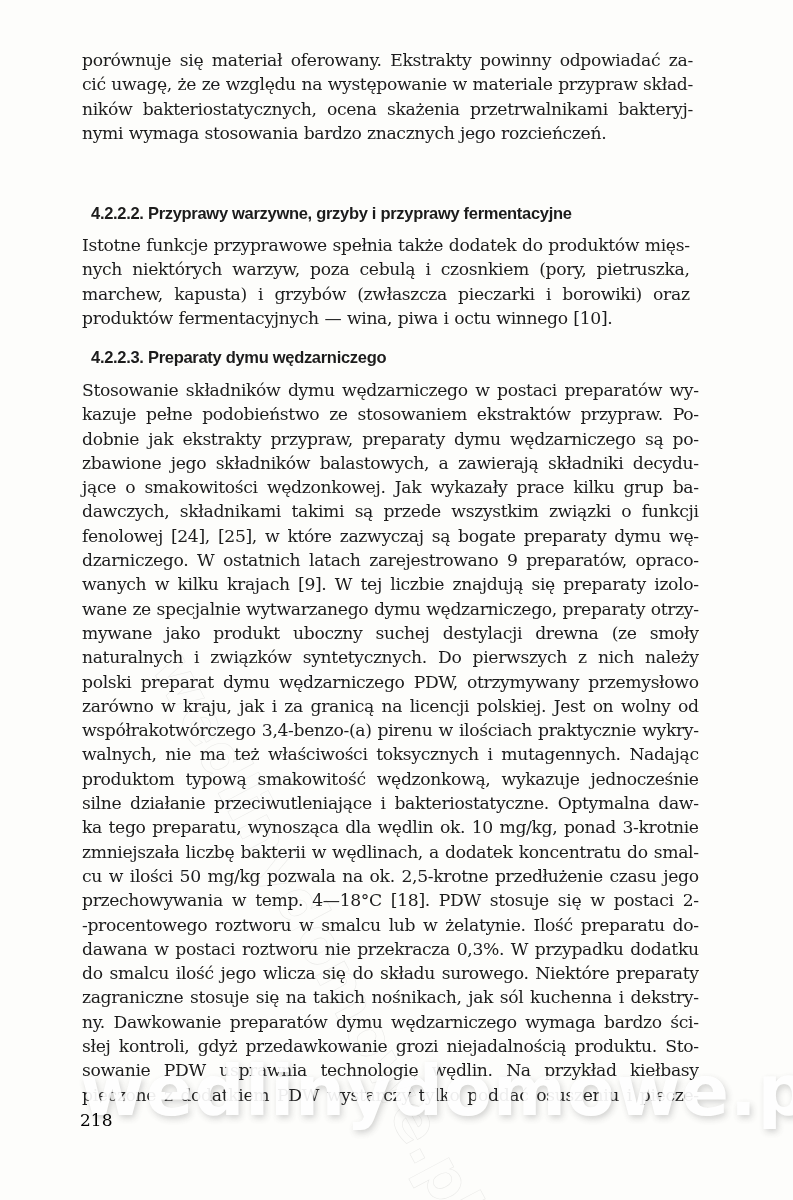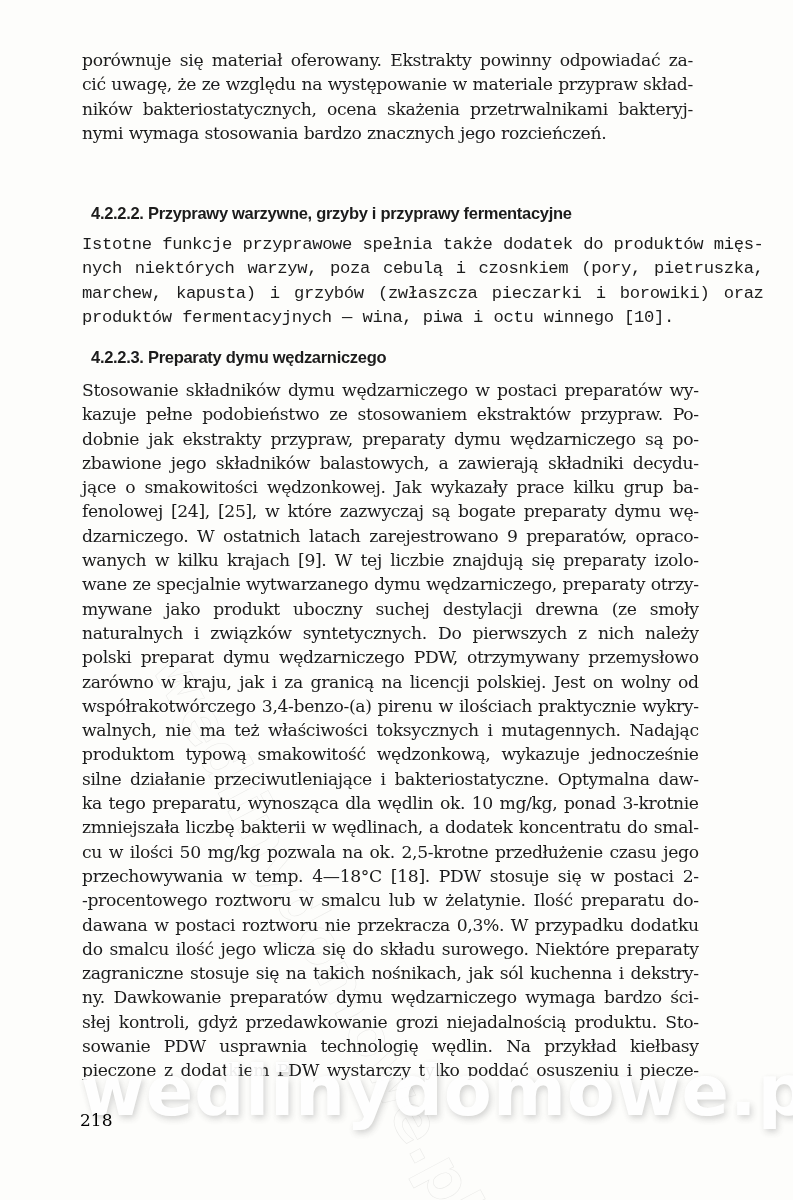--- a/index.html
+++ b/index.html
@@ -41,21 +41,21 @@
     .heading {
       font-family: Liberation Sans, sans-serif;
       font-weight: bold;
       font-size: 16.5px;
       line-height: 24px;
       margin: 9px;
       letter-spacing: -0.3px;
     }
     #p1 { position: absolute; top: 0; }
     #h2 { position: absolute; top: 144px; }
-    #p2 { position: absolute; top: 185px; font-family: Liberation Mono, monospace; }
+    #p2 { position: absolute; top: 185px; }
     #h3 { position: absolute; top: 288px; }
     #p3 { position: absolute; top: 330px; }
     .page-number {
       position: absolute;
       left: 80px;
       top: 1110px;
       font-size: 17px;
       font-family: "DejaVu Serif", "Liberation Serif", serif;
       color: #000000;
     }
@@ -111,20 +111,21 @@
     </div>
 
   <h2 class="heading" id="h3">4.2.2.3. Preparaty dymu wędzarniczego</h2>
 
   <div class="para" id="p3">
       <span class="line">Stosowanie składników dymu wędzarniczego w postaci preparatów wy-</span>
       <span class="line">kazuje pełne podobieństwo ze stosowaniem ekstraktów przypraw. Po-</span>
       <span class="line">dobnie jak ekstrakty przypraw, preparaty dymu wędzarniczego są po-</span>
       <span class="line">zbawione jego składników balastowych, a zawierają składniki decydu-</span>
       <span class="line">jące o smakowitości wędzonkowej. Jak wykazały prace kilku grup ba-</span>
+      <span class="line">dawczych, składnikami takimi są przede wszystkim związki o funkcji</span>
       <span class="line">fenolowej [24], [25], w które zazwyczaj są bogate preparaty dymu wę-</span>
       <span class="line">dzarniczego. W ostatnich latach zarejestrowano 9 preparatów, opraco-</span>
       <span class="line">wanych w kilku krajach [9]. W tej liczbie znajdują się preparaty izolo-</span>
       <span class="line">wane ze specjalnie wytwarzanego dymu wędzarniczego, preparaty otrzy-</span>
       <span class="line">mywane jako produkt uboczny suchej destylacji drewna (ze smoły</span>
       <span class="line">naturalnych i związków syntetycznych. Do pierwszych z nich należy</span>
       <span class="line">polski preparat dymu wędzarniczego PDW, otrzymywany przemysłowo</span>
       <span class="line">zarówno w kraju, jak i za granicą na licencji polskiej. Jest on wolny od</span>
       <span class="line">współrakotwórczego 3,4-benzo-(a) pirenu w ilościach praktycznie wykry-</span>
       <span class="line">walnych, nie ma też właściwości toksycznych i mutagennych. Nadając</span>

